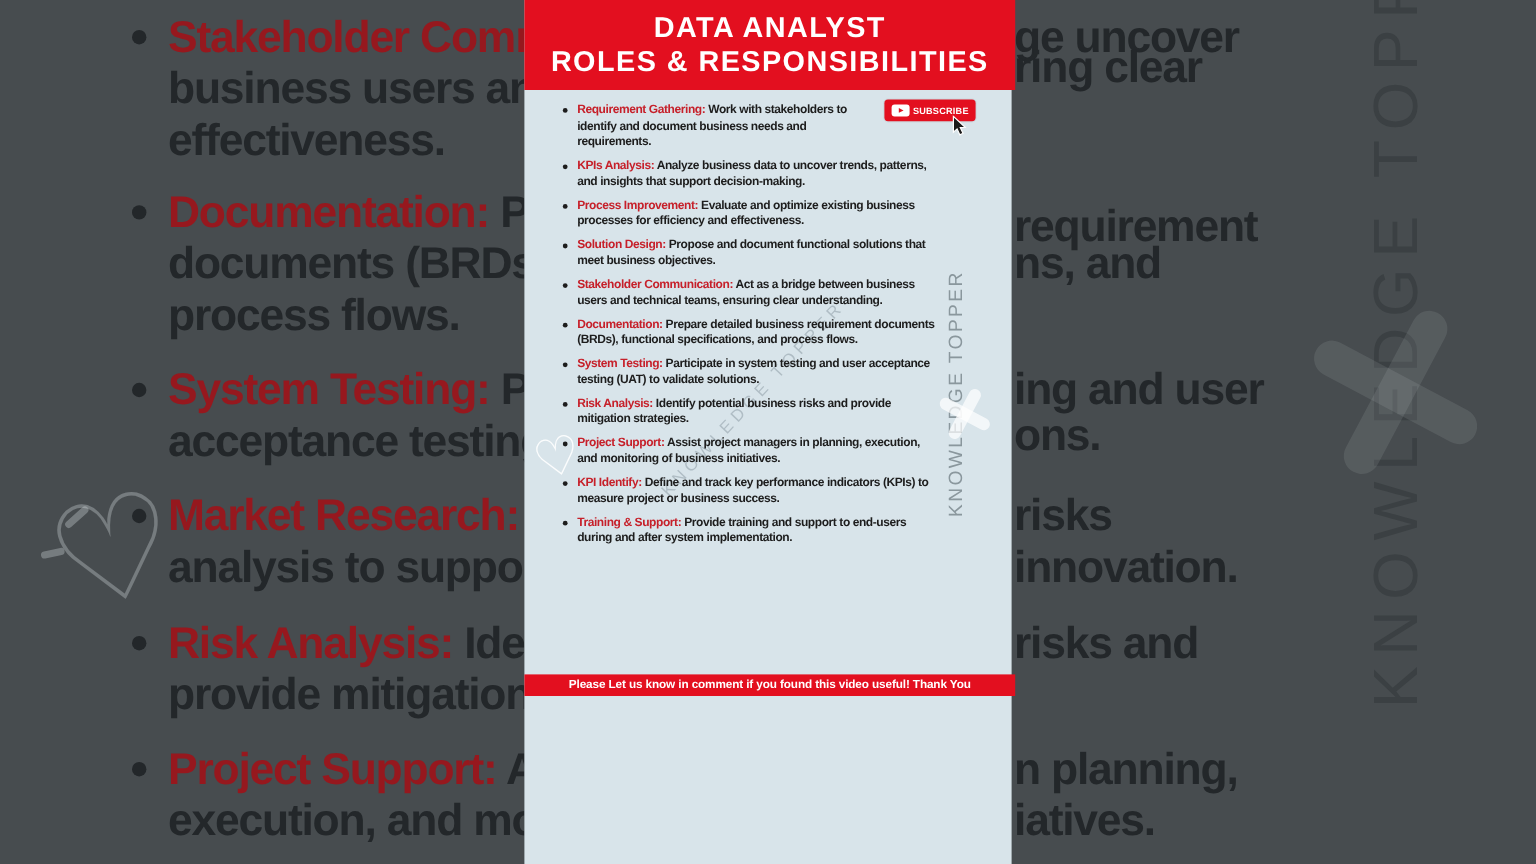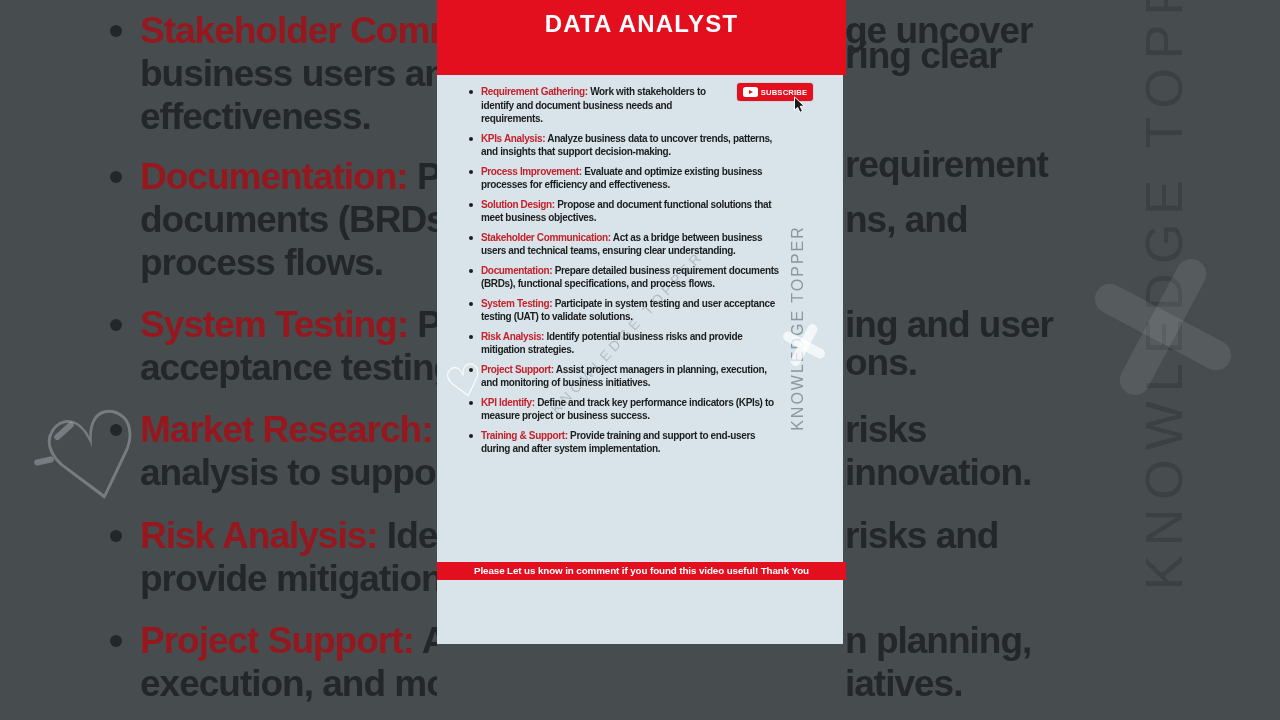--- a/index.html
+++ b/index.html
@@ -36,21 +36,21 @@
                 border-radius:15px; background:rgba(225,232,235,0.10); }
 
   .heart { font-family:"DejaVu Sans", sans-serif; position:absolute; line-height:1; }
   .bg-heart { left:42px; top:400px; font-size:118px; transform:rotate(-14deg);
               color:rgba(228,234,237,0.30); }
   .bg-dash { position:absolute; background:rgba(228,234,237,0.30); border-radius:3px; }
   .bg-dash.d1 { left:52px; top:428px; width:24px; height:6px; transform:rotate(-42deg); }
   .bg-dash.d2 { left:34px; top:458px; width:20px; height:6px; transform:rotate(-12deg); }
 
   
-  .panel { position:absolute; left:437px; top:0; width:406px; height:644px;
+  .panel { position:absolute; left:437px; top:0; width:406px; height:720px;
            background:var(--panel-bg,#d8e4ea); }
   .band { position:absolute; left:0; width:409px; background:var(--banner-red,#e30f1f); }
   .band.header { top:0; height:75px; text-align:center; padding-top:10px; }
   .title-line { color:#ffffff; font-weight:bold; font-size:24px; letter-spacing:1.2px;
                 line-height:28px; }
   .band.footer { top:562px; height:18px; }
   .footer-text { color:#ffffff; font-weight:bold; font-size:9.8px; letter-spacing:-0.1px;
                  line-height:18px; text-align:center; white-space:nowrap; }
 
   .subscribe { position:absolute; left:300px; top:83px; width:76px; height:18px;
@@ -110,21 +110,21 @@
         <div class="bg-line" style="top: 409px;"><div class="bg-dot"></div><span class="red">Market Research:</span> Conduct market and industry</div>
         <div class="bg-line" style="top: 452px;">analysis to support strategic planning and innovation.</div>
         <div class="bg-line" style="top: 515px;"><div class="bg-dot"></div><span class="red">Risk Analysis:</span> Identify potential business risks and</div>
         <div class="bg-line" style="top: 558px;">provide mitigation strategies.</div>
         <div class="bg-line" style="top: 620px;"><div class="bg-dot"></div><span class="red">Project Support:</span> Assist project managers in planning,</div>
         <div class="bg-line" style="top: 663px;">execution, and monitoring of business initiatives.</div>
       </div>
     <div class="bg-clip right">
         <div class="bg-tail" style="top: 10px;">ge uncover</div>
         <div class="bg-tail" style="top: 35px;">ring clear</div>
-        <div class="bg-tail" style="top: 144px;">requirement</div>
+        <div class="bg-tail" style="top: 168px;">requirement</div>
         <div class="bg-tail" style="top: 199px;">ns, and</div>
         <div class="bg-tail" style="top: 304px;">ing and user</div>
         <div class="bg-tail" style="top: 342px;">ons.</div>
         <div class="bg-tail" style="top: 409px;">risks</div>
         <div class="bg-tail" style="top: 452px;">innovation.</div>
         <div class="bg-tail" style="top: 515px;">risks and</div>
         <div class="bg-tail" style="top: 620px;">n planning,</div>
         <div class="bg-tail" style="top: 663px;">iatives.</div>
       </div>
 
@@ -137,20 +137,21 @@
 
     <div class="heart bg-heart">♡</div>
     <div class="bg-dash d1"></div>
     <div class="bg-dash d2"></div>
   </div>
 
   <div class="panel">
 
     <div class="band header">
       <div class="title-line">DATA ANALYST</div>
+      <div class="title-line">ROLES &amp; RESPONSIBILITIES</div>
     </div>
 
     <div class="panel-watermark-v">KNOWLEDGE TOPPER</div>
     <div class="panel-watermark-d">KNOWLEDGE TOPPER</div>
     <div class="heart panel-heart">♡</div>
     <div class="panel-plus">
       <div class="h"></div>
       <div class="v"></div>
     </div>
 

